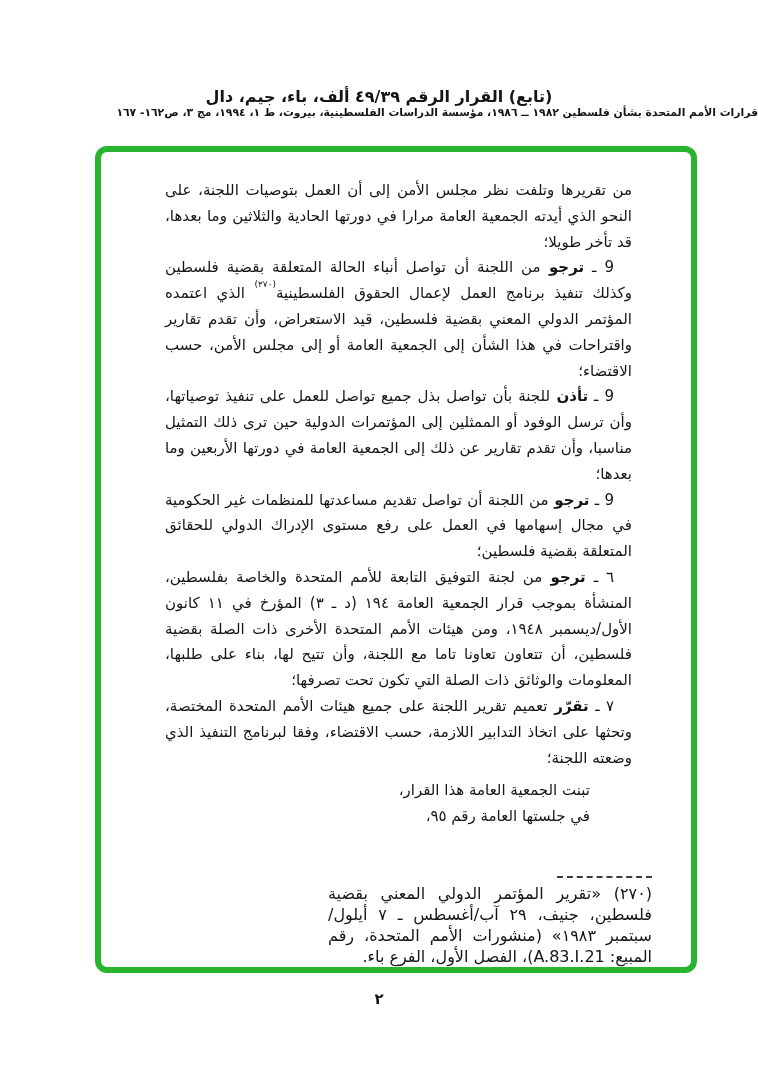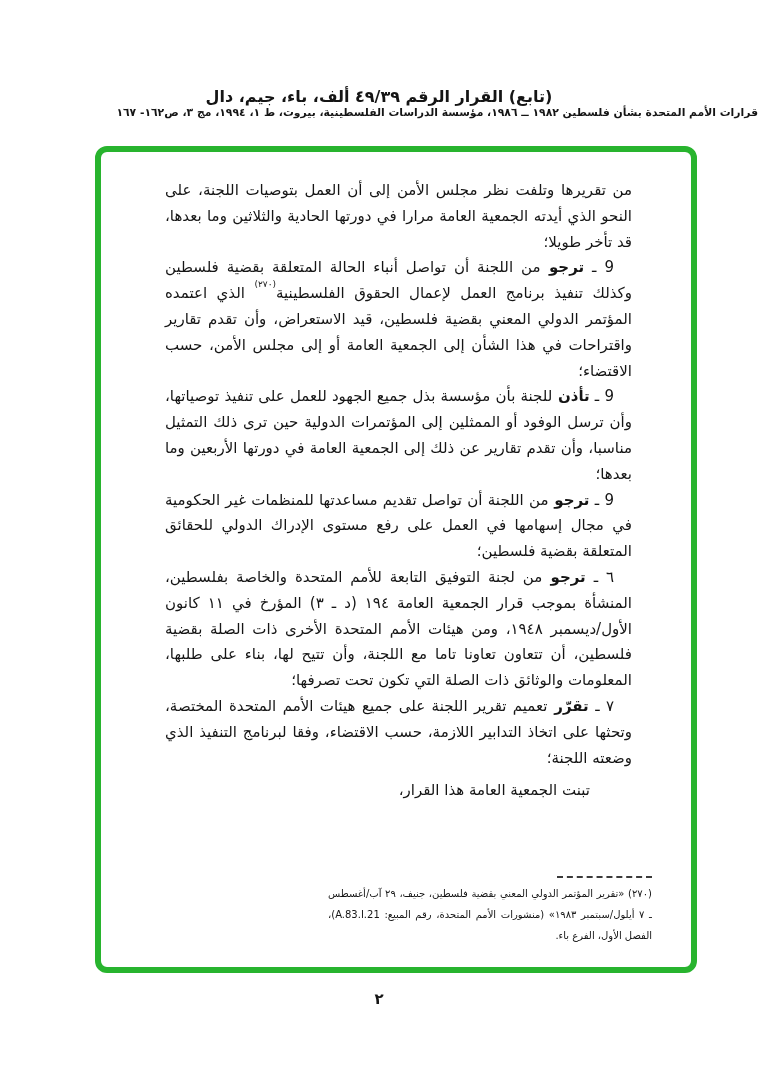--- a/index.html
+++ b/index.html
@@ -57,21 +57,21 @@
   .closing .closing-line{
     text-align:right;
     padding-left:42px; 
     padding-right:42px;
     line-height:26px;
   }
   .footnote{
     position:absolute;
     top:876px;right:106px;
     width:324px;
-    font-size:10px;
+    font-size:16px;
     line-height:21px;
     text-align:justify;
   }
   .footnote-rule{
     width:95px;height:0;
     border-top:2px dashed #3a3a3a;
     margin-bottom:5px;
   }
   .page-number{
     position:absolute;top:990px;left:0;width:100%;
@@ -88,31 +88,32 @@
   <div class="header-source">قرارات الأمم المتحدة بشأن فلسطين ١٩٨٢ ــ ١٩٨٦، مؤسسة الدراسات الفلسطينية، بيروت، ط ١، ١٩٩٤، مج ٣، ص١٦٢- ١٦٧</div>
 
   <div class="green-box" style="border-color: rgb(40, 180, 46);"></div>
 
   <div class="body-text">
 
     <p class="para no-indent"><span class="num"></span><b class="lead"></b><span>من تقريرها وتلفت نظر مجلس الأمن إلى أن العمل بتوصيات اللجنة، على النحو الذي أيدته الجمعية العامة مرارا في دورتها الحادية والثلاثين وما بعدها، قد تأخر طويلا؛</span><sup></sup><span></span></p>
 
     <p class="para"><span class="num">9 ـ </span><b class="lead">ترجو </b><span>من اللجنة أن تواصل أنباء الحالة المتعلقة بقضية فلسطين وكذلك تنفيذ برنامج العمل لإعمال الحقوق الفلسطينية</span><sup>(٢٧٠)</sup><span> الذي اعتمده المؤتمر الدولي المعني بقضية فلسطين، قيد الاستعراض، وأن تقدم تقارير واقتراحات في هذا الشأن إلى الجمعية العامة أو إلى مجلس الأمن، حسب الاقتضاء؛</span></p>
 
-    <p class="para"><span class="num">9 ـ </span><b class="lead">تأذن </b><span>للجنة بأن مؤسسة بذل جميع الجهود للعمل على تنفيذ توصياتها، وأن ترسل الوفود أو الممثلين إلى المؤتمرات الدولية حين ترى ذلك التمثيل مناسبا، وأن تقدم تقارير عن ذلك إلى الجمعية العامة في دورتها الأربعين وما بعدها؛</span><sup></sup><span></span></p>
+    <p class="para"><span class="num">9 ـ </span><b class="lead">تأذن </b><span>للجنة بأن تواصل بذل جميع تواصل للعمل على تنفيذ توصياتها، وأن ترسل الوفود أو الممثلين إلى المؤتمرات الدولية حين ترى ذلك التمثيل مناسبا، وأن تقدم تقارير عن ذلك إلى الجمعية العامة في دورتها الأربعين وما بعدها؛</span><sup></sup><span></span></p>
 
     <p class="para"><span class="num">9 ـ </span><b class="lead">ترجو </b><span>من اللجنة أن تواصل تقديم مساعدتها للمنظمات غير الحكومية في مجال إسهامها في العمل على رفع مستوى الإدراك الدولي للحقائق المتعلقة بقضية فلسطين؛</span><sup></sup><span></span></p>
 
     <p class="para"><span class="num">٦ ـ </span><b class="lead">ترجو </b><span>من لجنة التوفيق التابعة للأمم المتحدة والخاصة بفلسطين، المنشأة بموجب قرار الجمعية العامة ١٩٤ (د ـ ٣) المؤرخ في ١١ كانون الأول/ديسمبر ١٩٤٨، ومن هيئات الأمم المتحدة الأخرى ذات الصلة بقضية فلسطين، أن تتعاون تعاونا تاما مع اللجنة، وأن تتيح لها، بناء على طلبها، المعلومات والوثائق ذات الصلة التي تكون تحت تصرفها؛</span><sup></sup><span></span></p>
 
     <p class="para"><span class="num">٧ ـ </span><b class="lead">تقرّر </b><span>تعميم تقرير اللجنة على جميع هيئات الأمم المتحدة المختصة، وتحثها على اتخاذ التدابير اللازمة، حسب الاقتضاء، وفقا لبرنامج التنفيذ الذي وضعته اللجنة؛</span><sup></sup><span></span></p>
 
 
     <div class="closing">
       <div class="closing-line">تبنت الجمعية العامة هذا القرار،</div>
+      <div class="closing-line">في جلستها العامة رقم ٩٥،</div>
     </div>
 
   </div>
 
   <div class="footnote">
     <div class="footnote-rule"></div>
     <span>(٢٧٠) </span><span>«تقرير المؤتمر الدولي المعني بقضية فلسطين، جنيف، ٢٩ آب/أغسطس ـ ٧ أيلول/سبتمبر ١٩٨٣» (منشورات الأمم المتحدة، رقم المبيع: A.83.I.21)، الفصل الأول، الفرع باء.</span>
   </div>
 
   <div class="page-number">٢</div>

